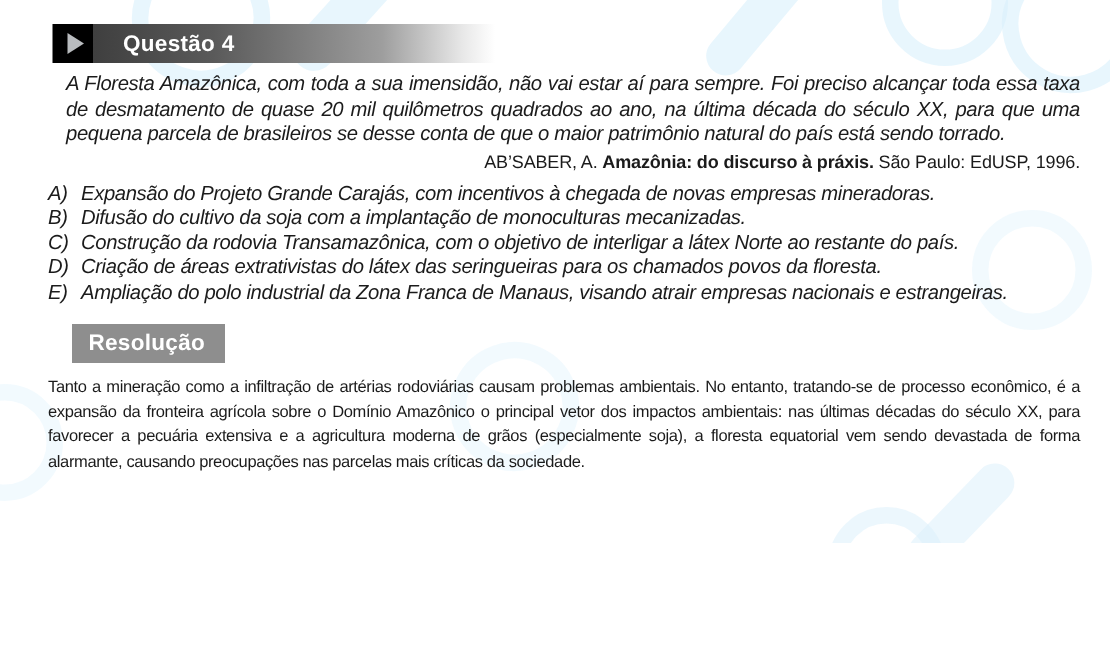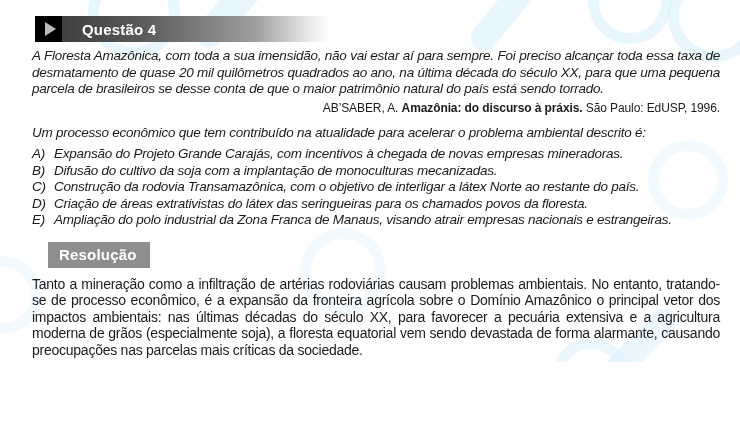--- a/index.html
+++ b/index.html
@@ -45,21 +45,21 @@
     display:flex;align-items:center;
     padding-left:20px;
   }
   .qbar .qtitle{
     color:#fff;font-weight:bold;font-size:15px;letter-spacing:.2px;
   }
   
   .content{position:absolute;left:32px;top:48px;width:688px;}
   .passage{
     font-style:italic;font-size:13.5px;line-height:16.5px;
-    text-align:justify;letter-spacing:-0.25px;
+    text-align:justify;letter-spacing:-0.25px;margin-left:12px;
   }
   .citation{
     text-align:right;font-size:12px;line-height:15px;
     margin-top:3px;letter-spacing:-0.1px;
   }
   .citation .cit-title{font-weight:bold;}
   .stem{
     font-style:italic;font-size:13.5px;line-height:16.5px;
     margin-top:9px;letter-spacing:-0.25px;
   }
@@ -75,21 +75,21 @@
   .rheader{
     display:inline-block;
     background:var(--resolution-bg);
     color:#fff;font-weight:bold;font-size:15px;
     padding:4px 13px 5px 11px;
     margin-top:13px;
     letter-spacing:.2px;
     margin-left:16px;
   }
   .rbody{
-    font-size:14px;line-height:16.5px;
+    font-size:11px;line-height:16.5px;
     text-align:justify;margin-top:8px;letter-spacing:-0.25px;
   }
   .answer{
     font-weight:bold;font-size:13.5px;margin-top:10px;letter-spacing:-0.1px;
   }
 </style>
 </head>
 <body>
 
 <div class="page">
@@ -115,21 +115,20 @@
       <span class="qtitle">Questão 4</span>
     </div>
   </div>
 
   <div class="content">
 
     <p class="passage">A Floresta Amazônica, com toda a sua imensidão, não vai estar aí para sempre. Foi preciso alcançar toda essa taxa de desmatamento de quase 20 mil quilômetros quadrados ao ano, na última década do século XX, para que uma pequena parcela de brasileiros se desse conta de que o maior patrimônio natural do país está sendo torrado.</p>
 
     <p class="citation"><span>AB’SABER, A. </span><span class="cit-title">Amazônia: do discurso à práxis.</span><span> São Paulo: EdUSP, 1996.</span></p>
 
-    <p class="stem">Um processo econômico que tem contribuído na atualidade para acelerar o problema ambiental descrito é:</p>
 
     <div class="options">
       <div class="option">
         <span class="letter">A)</span>
         <span class="otext">Expansão do Projeto Grande Carajás, com incentivos à chegada de novas empresas mineradoras.</span>
       </div>
       <div class="option">
         <span class="letter">B)</span>
         <span class="otext">Difusão do cultivo da soja com a implantação de monoculturas mecanizadas.</span>
       </div>

